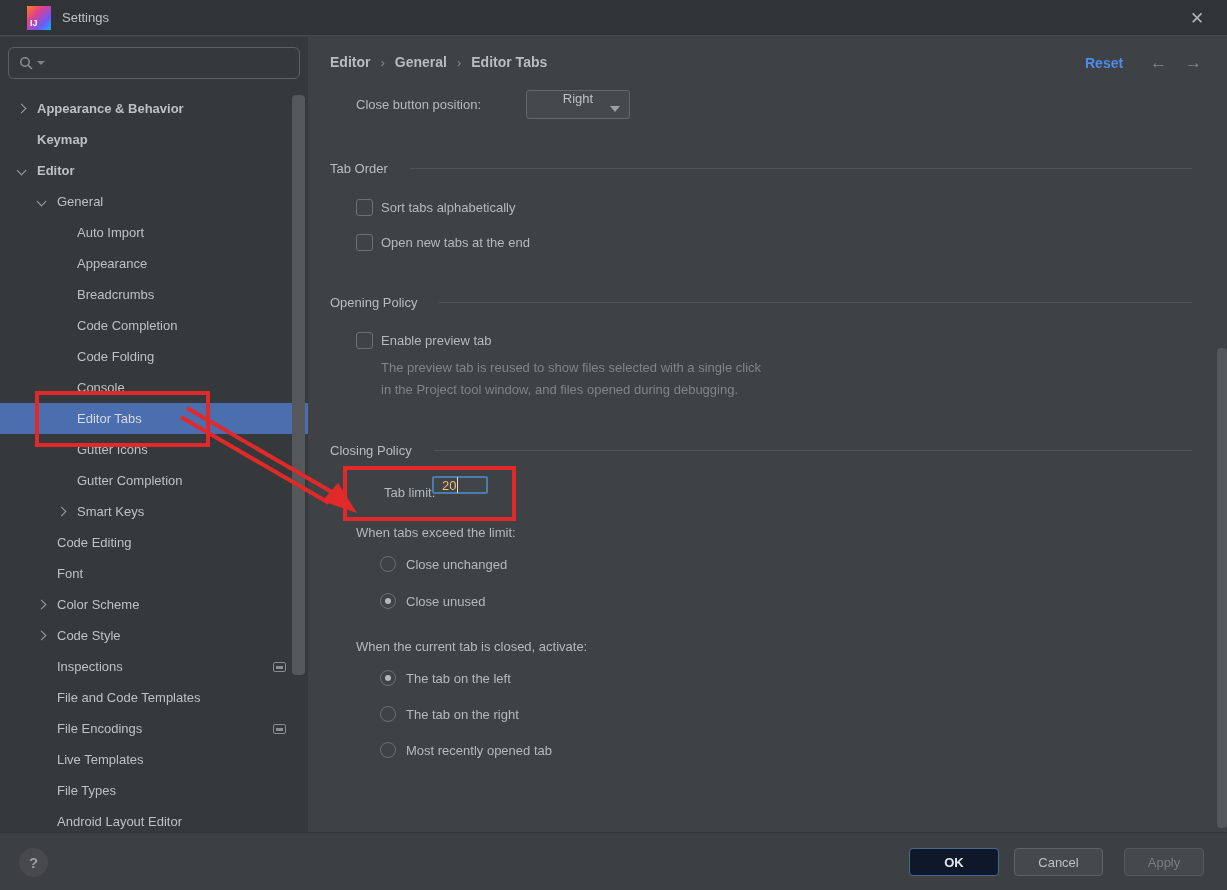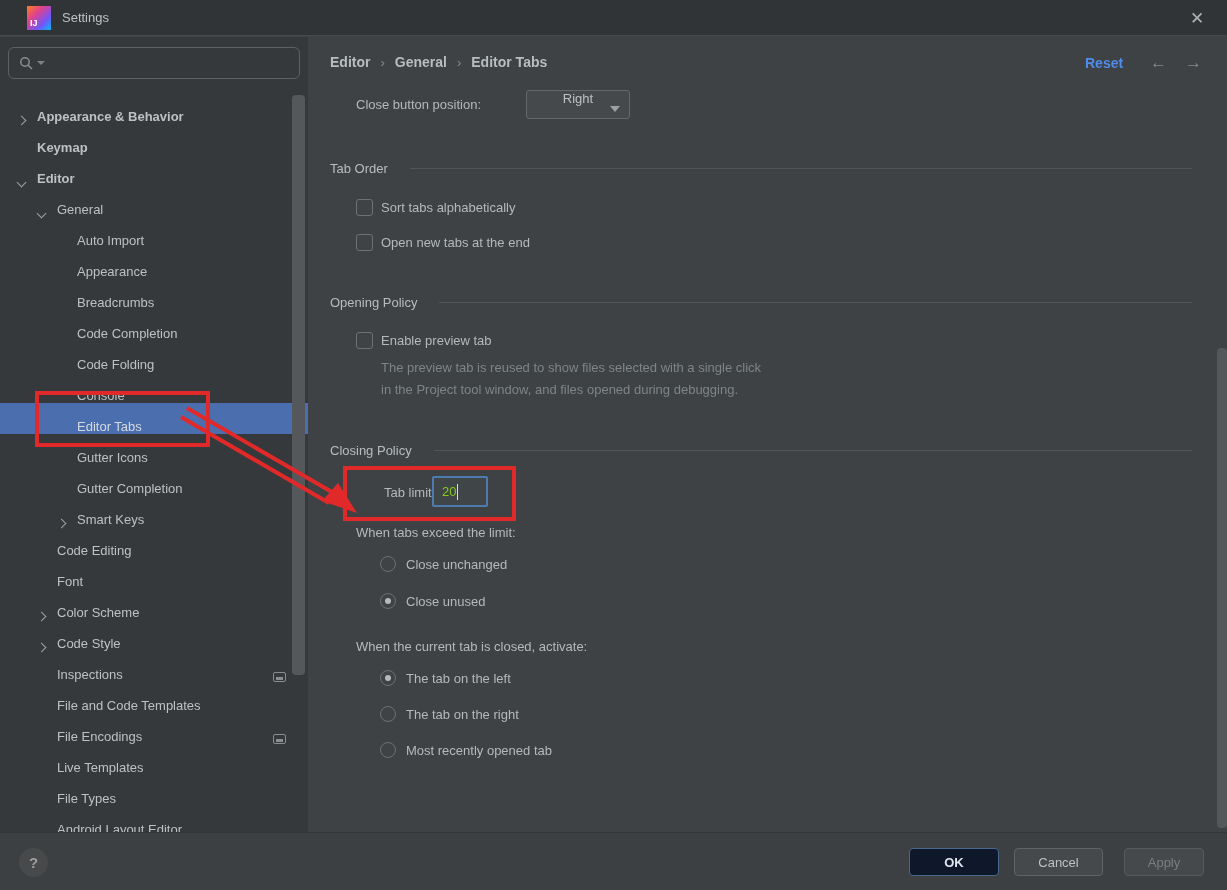--- a/index.html
+++ b/index.html
@@ -39,21 +39,21 @@
     border:1px solid #5e6163; border-radius:6px;
     display:flex; align-items:center; padding-left:10px; gap:2px;
   }
   .searchbox svg { display:block; }
   .search-caret {
     width:0; height:0; border-left:4px solid transparent; border-right:4px solid transparent;
     border-top:4px solid #7d8183; margin-left:1px;
   }
   .tree { position:absolute; left:0; top:56px; width:308px; }
   .tree-row {
-    height:31px; display:flex; align-items:flex-end; color:#bdc1c3; cursor:default;
+    height:31px; display:flex; align-items:center; color:#bdc1c3; cursor:default;
   }
   .tree-row.bold { font-weight:bold; }
   .tree-row.selected { background:#4b6eaf; color:#d4dae2; }
   .lv1 { padding-left:18px; }
   .lv2 { padding-left:38px; }
   .lv3 { padding-left:58px; }
   .chev { width:19px; display:flex; align-items:center; justify-content:flex-start; }
   .chev i {
     display:block; width:7px; height:7px;
     border-right:1.5px solid #9da1a3; border-bottom:1.5px solid #9da1a3;
@@ -103,23 +103,23 @@
   .radio {
     position:absolute; width:16px; height:16px; background:#3f4345;
     border:1.5px solid #6d7173; border-radius:50%;
   }
   .radio.on::after {
     content:""; position:absolute; left:3.5px; top:3.5px; width:6px; height:6px;
     border-radius:50%; background:#b5b9bb;
   }
   .dim { color:#7f8486; }
   .tab-limit-input {
-    position:absolute; left:432px; top:476px; width:56px; height:31px;
+    position:absolute; left:432px; top:476px; width:56px; height:18px;
     background:#404548; border:2px solid #4d7bb0; border-radius:2px;
-    display:flex; align-items:center; padding-left:8px; color:#84cc16;
+    display:flex; align-items:center; padding-left:8px; color:#fdba74;
   }
   .caret-bar { width:1px; height:16px; background:#d8dcde; margin-left:1px; }
   
   .footer {
     position:absolute; left:0; top:832px; width:1227px; height:58px;
     background:#3d4042; border-top:1px solid #333638;
   }
   .help-btn {
     position:absolute; left:19px; top:15px; width:29px; height:29px; border-radius:50%;
     background:#47494b; color:#9b9ea0; display:flex; align-items:center; justify-content:center;

